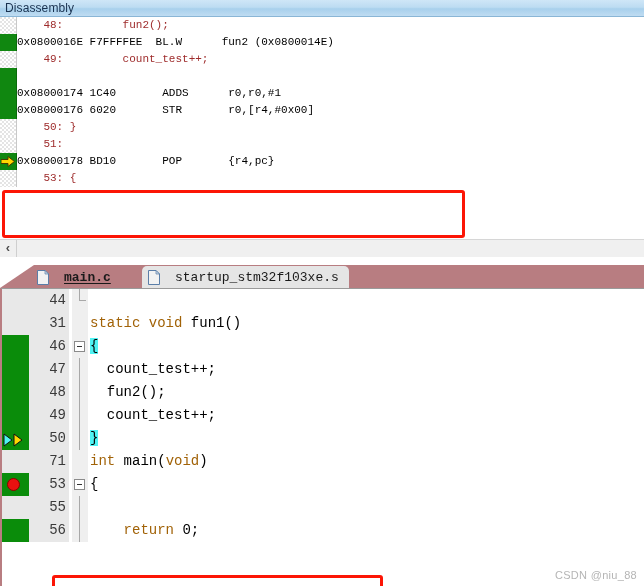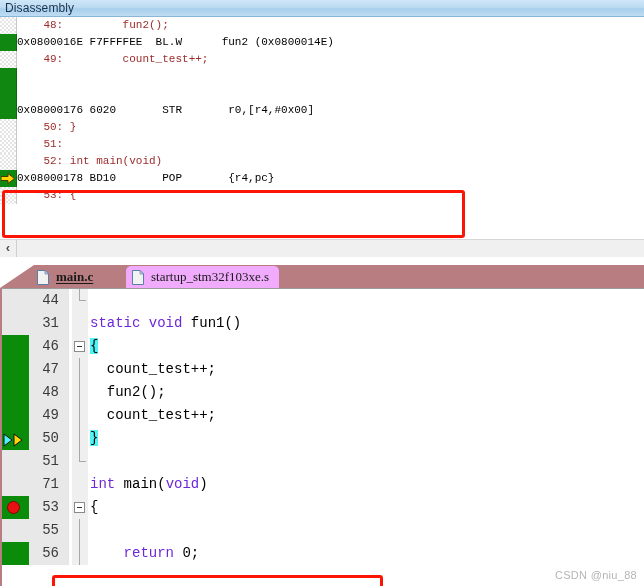--- a/index.html
+++ b/index.html
@@ -157,37 +157,38 @@
   }
   .tab {
     position: absolute;
     top: 4px;
     height: 22px;
     border-radius: 5px 5px 0 0;
     box-sizing: border-box;
     display: flex;
     align-items: center;
     padding: 0 10px 0 6px;
-    font-family: Liberation Serif, serif;
+    font-family: Liberation Mono, monospace;
     font-size: 13px;
     white-space: nowrap;
+    gap: 8px;
   }
   #tab-mainc {
     left: 31px;
     background: #b87d81;
     color: #1a1a1a;
   }
   #tab-mainc .tab-label {
     font-weight: bold;
     text-decoration: underline;
     text-underline-offset: 2px;
   }
   #tab-startup {
-    left: 126px;
-    background: #f0abfc;
+    left: 142px;
+    background: #e5e5e5;
     color: #1a1a1a;
     border-radius: 5px 5px 0 0;
   }
   .file-icon {
     display: inline-block;
     width: 12px;
     height: 15px;
     margin-right: 7px;
     position: relative;
     flex: 0 0 auto;
@@ -224,39 +225,39 @@
   .ed-ln {
     position: absolute;
     left: 27px; top: 0;
     width: 40px;
     height: 23px;
     text-align: right;
     font-family: "Liberation Mono", monospace;
     font-size: 14px;
     color: #3a3a3a;
     background: #e8e8e8;
-    padding-right: 10px;
+    padding-right: 3px;
     box-sizing: border-box;
   }
   
   .ed-fold {
     position: absolute;
     left: 70px; top: 0;
     width: 16px;
     height: 23px;
     background: #efefef;
   }
   .ed-code {
     position: absolute;
     left: 88px; top: 0;
     font-family: "Liberation Mono", monospace;
     font-size: 14px;
     color: #000000;
   }
-  .kw { color: #6d28d9; }
+  .kw { color: #a16207; }
   .brace-hl { background: #4ff3f3; color: #000000; }
 
   
   .fold-box {
     position: absolute;
     left: 2px; top: 6px;
     width: 11px;
     height: 11px;
     border: 1px solid #8a8a8a;
     background: #ffffff;
@@ -346,25 +347,24 @@
 
   <div id="disasm-titlebar">
     <span id="disasm-title-text">Disassembly</span>
   </div>
 
   <div id="disasm-body">
       <div class="dz-row"><div class="dz-gutter hatch"></div><span class="dz-text dz-src">    48:         fun2();</span></div>
       <div class="dz-row"><div class="dz-gutter green"></div><span class="dz-text dz-ins">0x0800016E F7FFFFEE  BL.W      fun2 (0x0800014E)</span></div>
       <div class="dz-row"><div class="dz-gutter hatch"></div><span class="dz-text dz-src">    49:         count_test++;</span></div>
       <div class="dz-row"><div class="dz-gutter green"></div></div>
-      <div class="dz-row"><div class="dz-gutter green"></div></div>
+      <div class="dz-row"><div class="dz-gutter green"></div><span class="dz-text dz-ins">0x08000174 1C40       ADDS      r0,r0,#1</span></div>
       <div class="dz-row"><div class="dz-gutter green"></div><span class="dz-text dz-ins">0x08000176 6020       STR       r0,[r4,#0x00]</span></div>
       <div class="dz-row"><div class="dz-gutter hatch"></div><span class="dz-text dz-src">    50: }</span></div>
       <div class="dz-row"><div class="dz-gutter hatch"></div><span class="dz-text dz-src">    51:</span></div>
-      <div class="dz-row"><div class="dz-gutter hatch"></div><span class="dz-text dz-src">    52: int main(void)</span></div>
       <div class="dz-row"><div class="dz-gutter green"><span class="pc-arrow"><svg width="14" height="11" viewBox="0 0 14 11">
               <polygon points="0,3.5 7,3.5 7,0.5 13.5,5.5 7,10.5 7,7.5 0,7.5" fill="#ffd700" stroke="#4a3a00" stroke-width="1"></polygon>
             </svg></span></div><span class="dz-text dz-ins">0x08000178 BD10       POP       {r4,pc}</span></div>
       <div class="dz-row"><div class="dz-gutter hatch"></div><span class="dz-text dz-src">    53: {</span></div>
     </div>
 
   <div id="disasm-hscroll">
     <div id="disasm-hscroll-left">‹</div>
   </div>
 
@@ -402,21 +402,20 @@
       <div class="ed-row"><div class="ed-cov"></div><div class="ed-ln">44</div><div class="ed-fold"><span class="fold-elbow"></span></div><div class="ed-code"><span></span></div></div>
       <div class="ed-row"><div class="ed-cov"></div><div class="ed-ln">31</div><div class="ed-fold"></div><div class="ed-code"><span class="kw">static void </span><span>fun1()</span></div></div>
       <div class="ed-row"><div class="ed-cov green"></div><div class="ed-ln">46</div><div class="ed-fold"><span class="fold-box"></span></div><div class="ed-code"><span class="brace-hl">{</span></div></div>
       <div class="ed-row"><div class="ed-cov green"></div><div class="ed-ln">47</div><div class="ed-fold"><span class="fold-line"></span></div><div class="ed-code"><span>  count_test++;</span></div></div>
       <div class="ed-row"><div class="ed-cov green"></div><div class="ed-ln">48</div><div class="ed-fold"><span class="fold-line"></span></div><div class="ed-code"><span>  fun2();</span></div></div>
       <div class="ed-row"><div class="ed-cov green"></div><div class="ed-ln">49</div><div class="ed-fold"><span class="fold-line"></span></div><div class="ed-code"><span>  count_test++;</span></div></div>
       <div class="ed-row"><div class="ed-cov green"><span class="dbl-arrow"><svg width="25" height="14" viewBox="0 0 25 14">
               <polygon points="1,1 9,7 1,13" fill="#4ff3f3" stroke="#111" stroke-width="1"></polygon>
               <polygon points="11,1 19,7 11,13" fill="#ffd700" stroke="#111" stroke-width="1"></polygon>
             </svg></span></div><div class="ed-ln">50</div><div class="ed-fold"><span class="fold-line"></span></div><div class="ed-code"><span class="brace-hl">}</span></div></div>
-      <div class="ed-row"><div class="ed-cov"></div><div class="ed-ln">51</div><div class="ed-fold"><span class="fold-elbow"></span></div><div class="ed-code"><span></span></div></div>
       <div class="ed-row"><div class="ed-cov"></div><div class="ed-ln">71</div><div class="ed-fold"></div><div class="ed-code"><span class="kw">int </span><span>main(</span><span class="kw">void</span><span>)</span></div></div>
       <div class="ed-row"><div class="ed-cov green"><span class="bp-dot"></span></div><div class="ed-ln">53</div><div class="ed-fold"><span class="fold-box"></span></div><div class="ed-code"><span>{</span></div></div>
       <div class="ed-row"><div class="ed-cov"></div><div class="ed-ln">55</div><div class="ed-fold"><span class="fold-line"></span></div><div class="ed-code"><span></span></div></div>
       <div class="ed-row"><div class="ed-cov green"></div><div class="ed-ln">56</div><div class="ed-fold"><span class="fold-line"></span></div><div class="ed-code"><span class="kw">    return </span><span>0;</span></div></div>
     </div>
 
   <div class="annot-rect" id="annot-editor"></div>
 </div>
 
 <div id="watermark">CSDN @niu_88</div>

